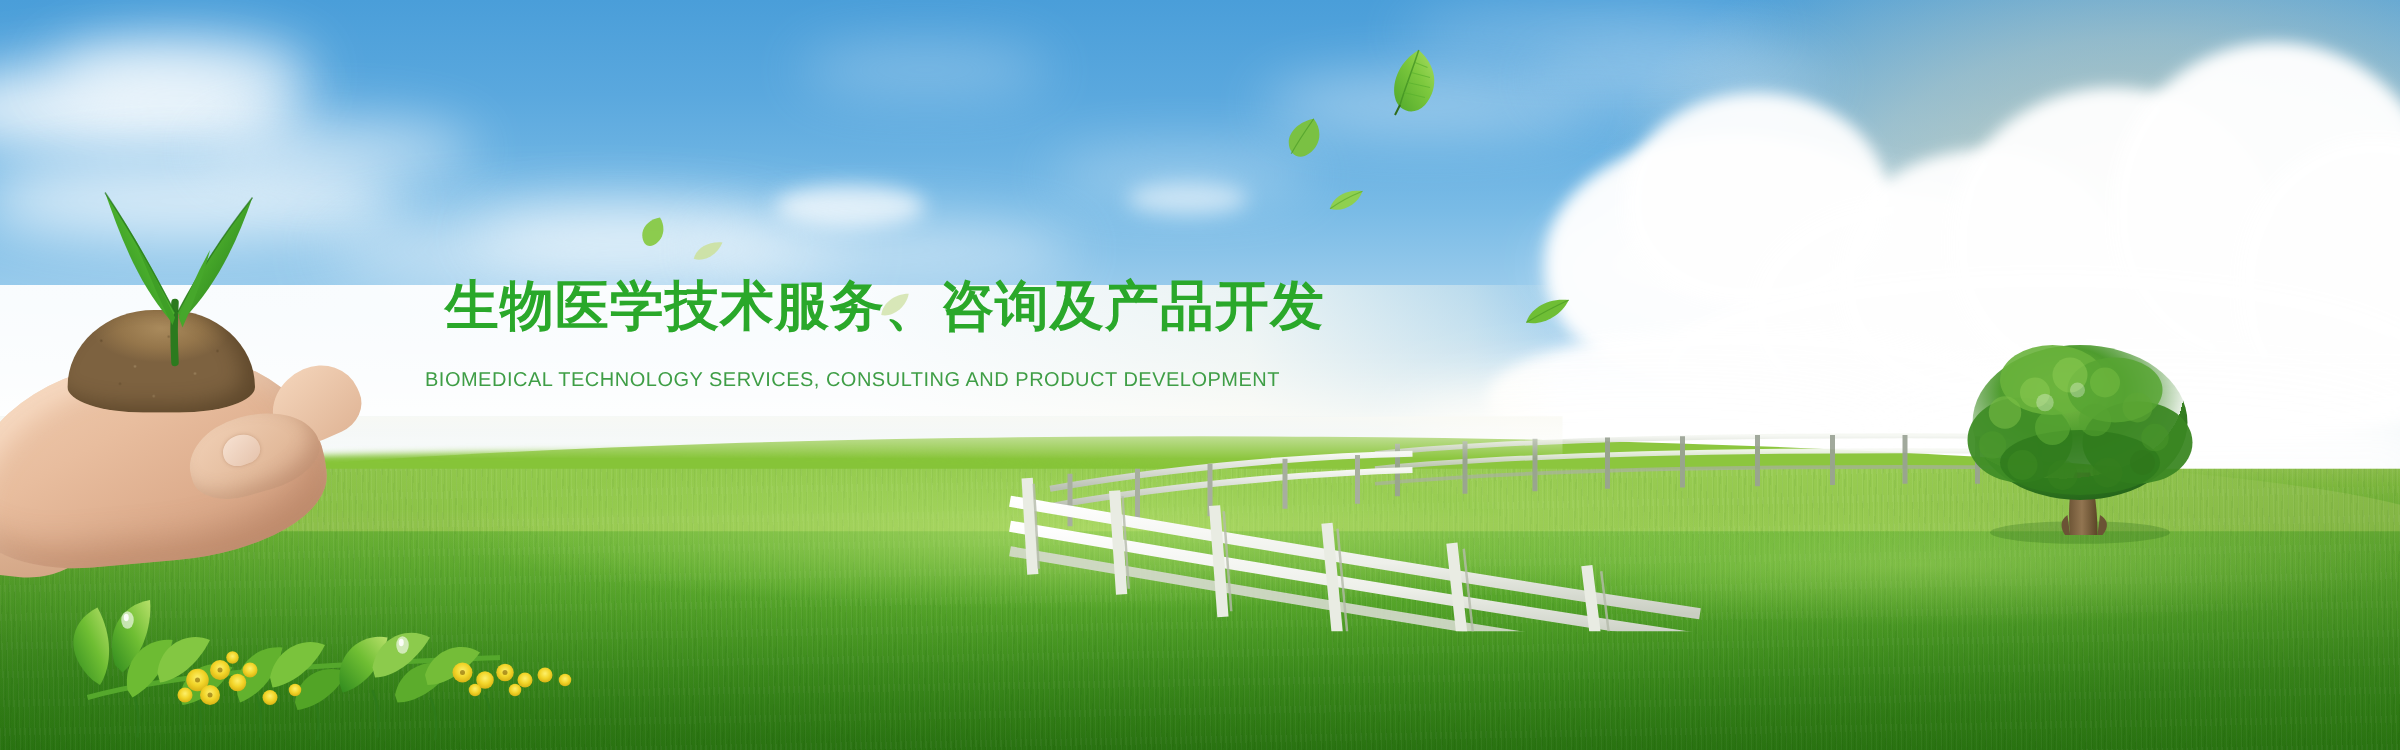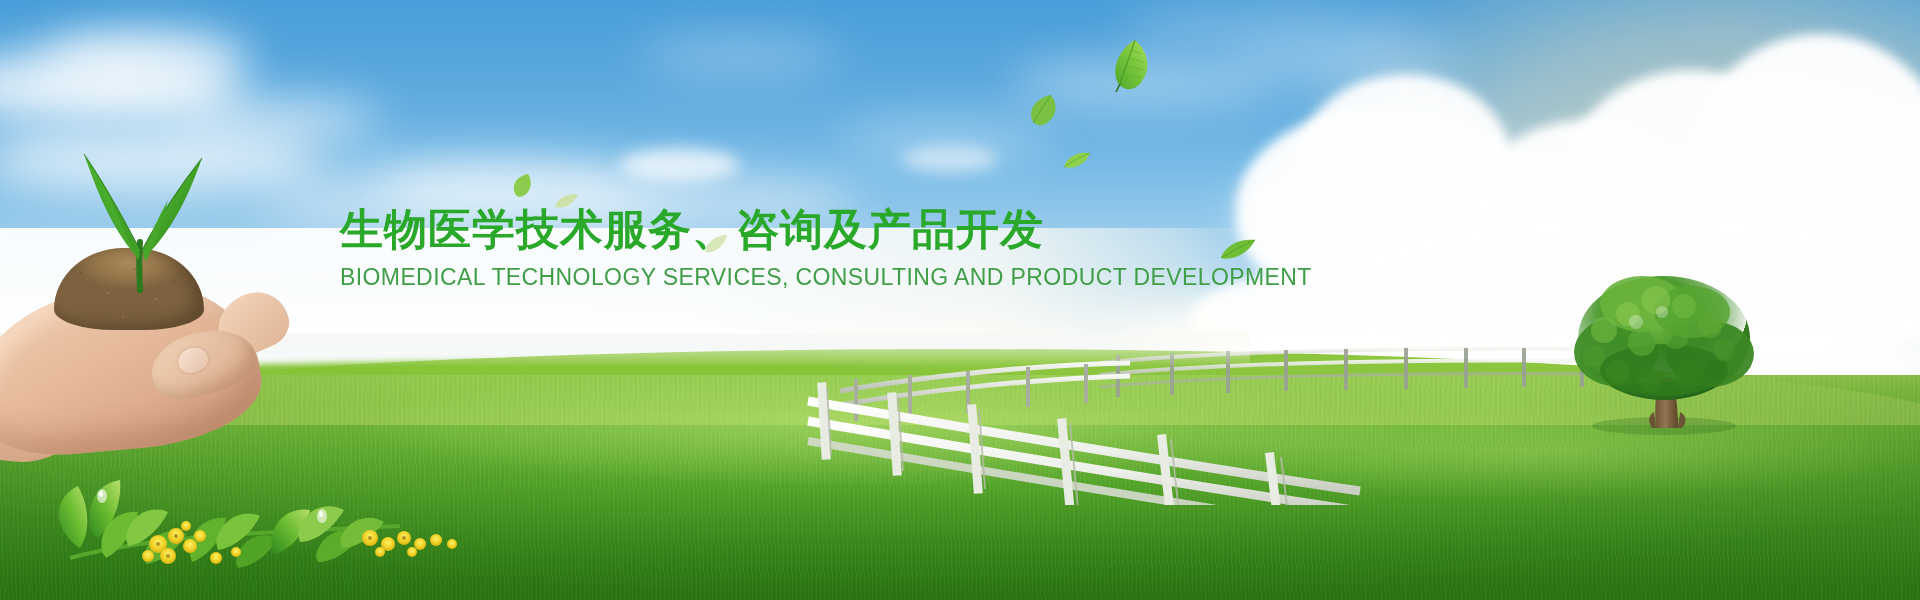--- a/index.html
+++ b/index.html
@@ -113,32 +113,32 @@
   }
   .text-band-shadow {
     position:absolute; left:0; top:333px; width:1250px; height:34px;
     background: linear-gradient(to bottom,
         rgba(250,250,244,0.88), rgba(250,250,244,0.0));
   }
 
   
   .copy { position:absolute; left:340px; top:208px; width:900px; }
   .title {
-    margin:0;
+    margin:16px;
     font-size:43px;
     line-height:1.0;
     font-weight:bold;
     letter-spacing:1px;
     color:#2aa82a;
     white-space:nowrap;
   }
   .subtitle {
     margin:0;
     padding-top:13px;
-    font-size:23px;
+    font-size:16px;
     letter-spacing:0.4px;
     font-weight:normal;
     color:#3f9e46;
     white-space:nowrap;
   }
 
   
   .hand-group { position:absolute; left:-30px; top:140px; width:330px; height:320px; }
   .palm {
     position:absolute; left:0; top:150px; width:290px; height:160px;

